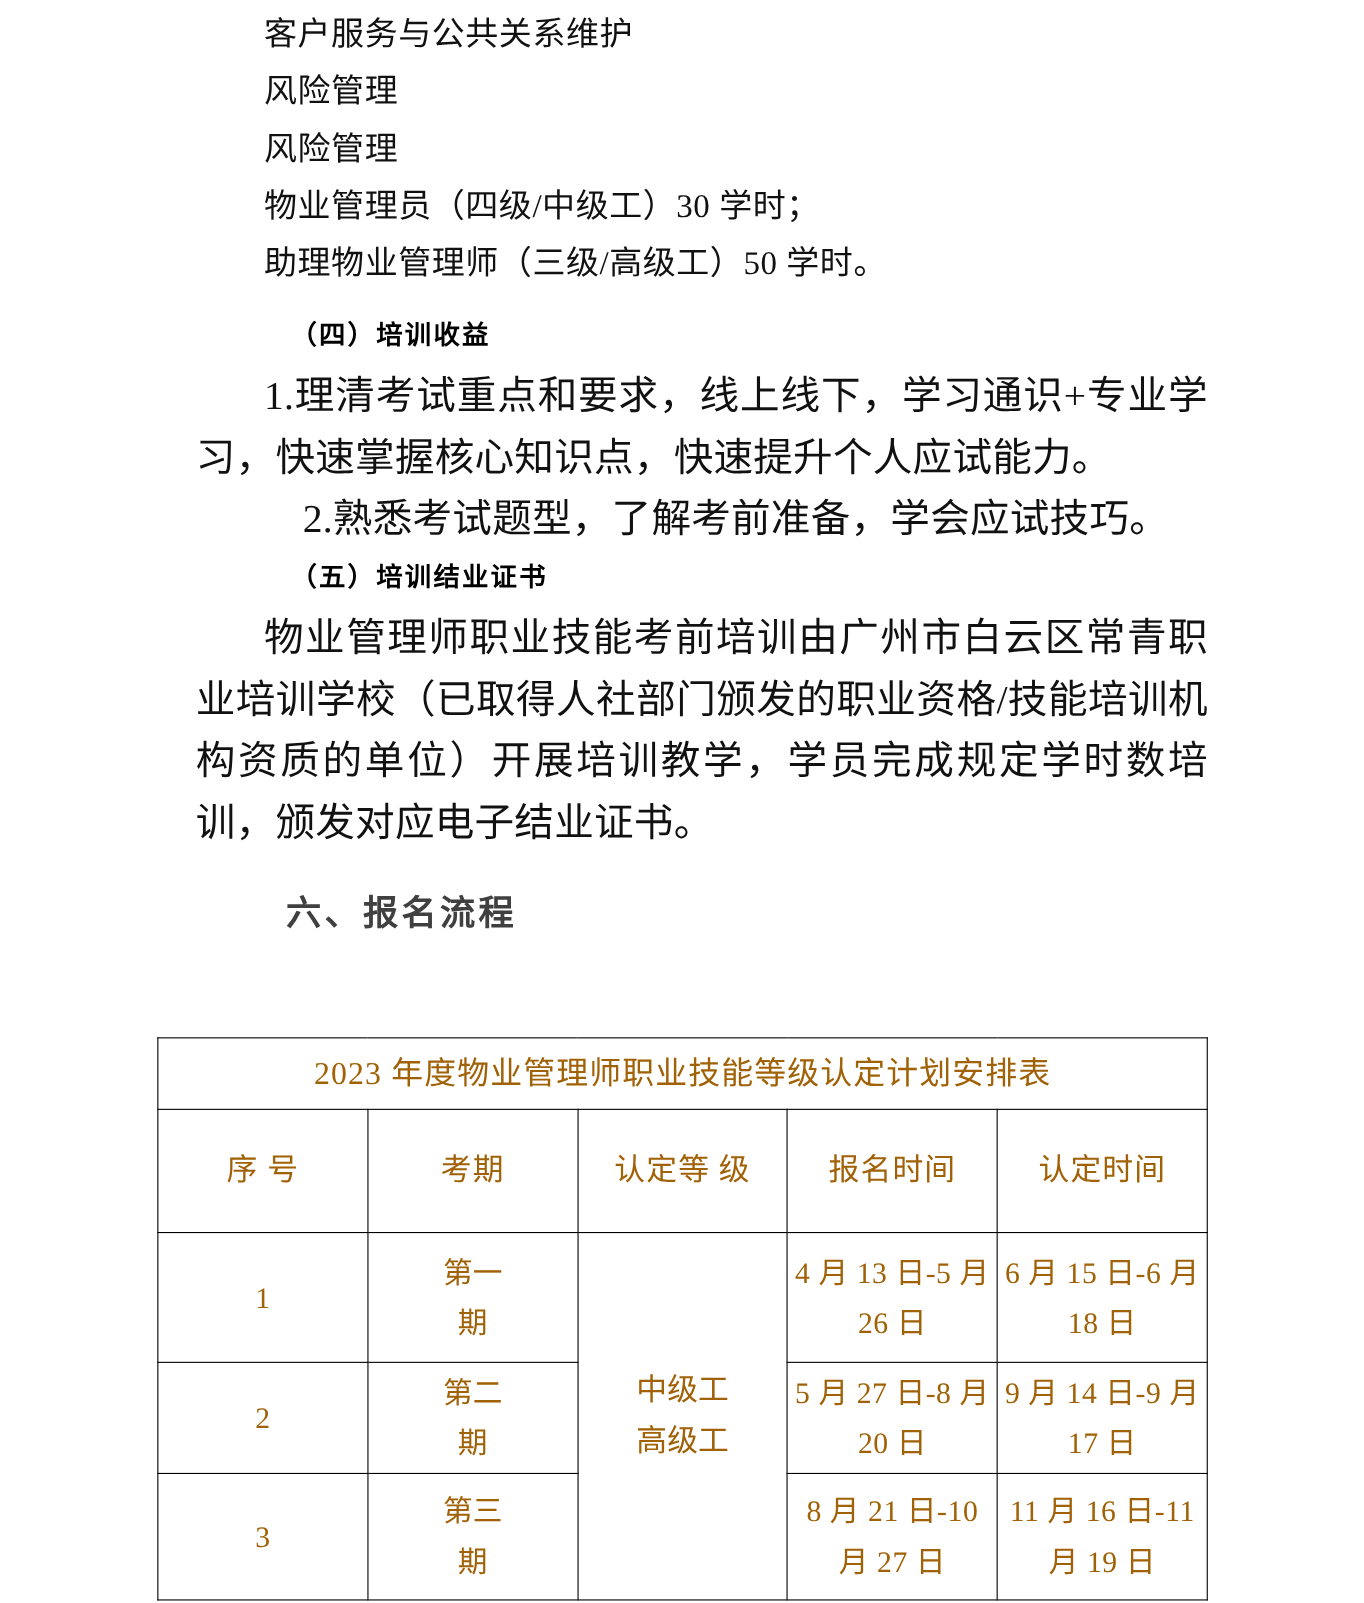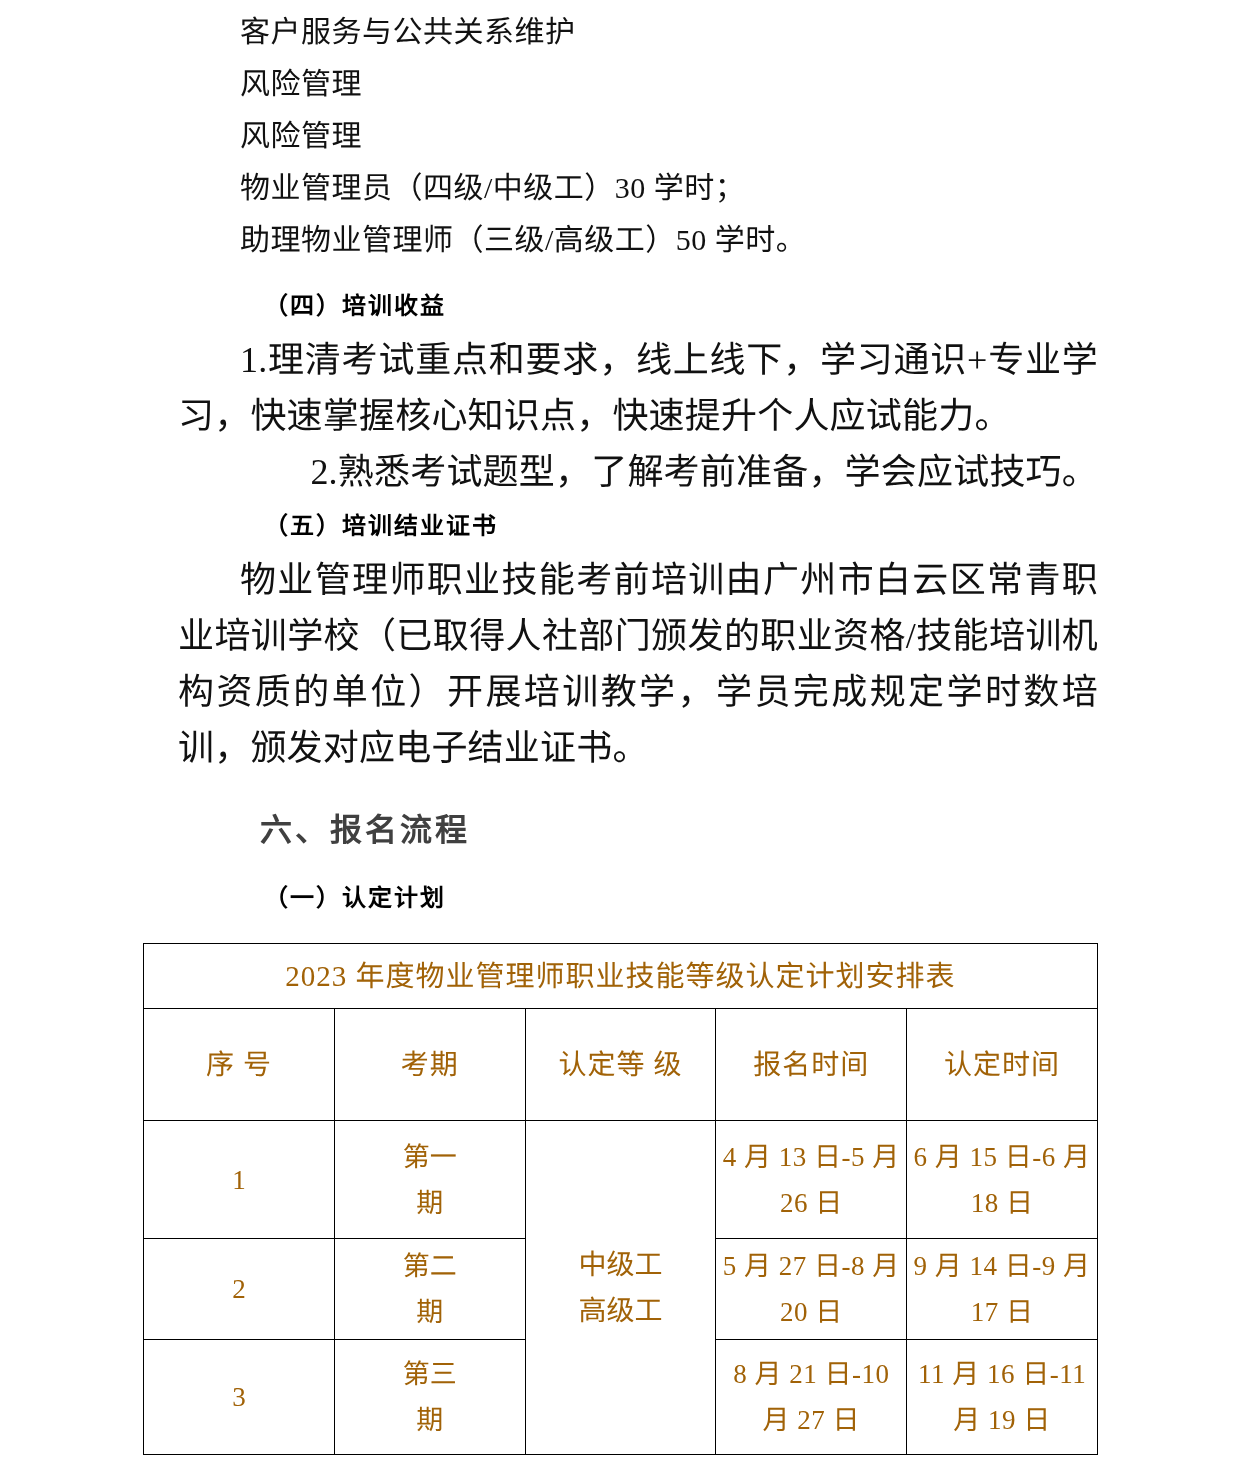--- a/index.html
+++ b/index.html
@@ -144,33 +144,32 @@
     <div class="line indent">风险管理</div>
     <div class="line indent">物业管理员（四级/中级工）30 学时；</div>
     <div class="line indent">助理物业管理师（三级/高级工）50 学时。</div>
 
     <div class="spacer-sm"></div>
 
     <div class="heading-sub">（四）培训收益</div>
 
     <div class="para">1.理清考试重点和要求，线上线下，学习通识+专业学习，快速掌握核心知识点，快速提升个人应试能力。</div>
 
-    <div class="para" style="white-space:nowrap;text-align:right;">2.熟悉考试题型，了解考前准备，学会应试技巧。</div>
+    <div class="para" style="white-space:nowrap;text-align:center;">2.熟悉考试题型，了解考前准备，学会应试技巧。</div>
 
     <div class="heading-sub">（五）培训结业证书</div>
 
     <div class="para">物业管理师职业技能考前培训由广州市白云区常青职业培训学校（已取得人社部门颁发的职业资格/技能培训机构资质的单位）开展培训教学，学员完成规定学时数培训，颁发对应电子结业证书。</div>
 
     <div class="spacer-md"></div>
 
     <div class="heading-main">六、报名流程</div>
 
     <div class="spacer-sm"></div>
 
-    <div class="heading-sub">（一）认定计划</div>
 
   </div>
 
   <div class="plan-table-wrap">
     <table class="plan-table">
       <tbody>
         <tr>
           <td class="tbl-title" colspan="5">2023 年度物业管理师职业技能等级认定计划安排表</td>
         </tr>
 

